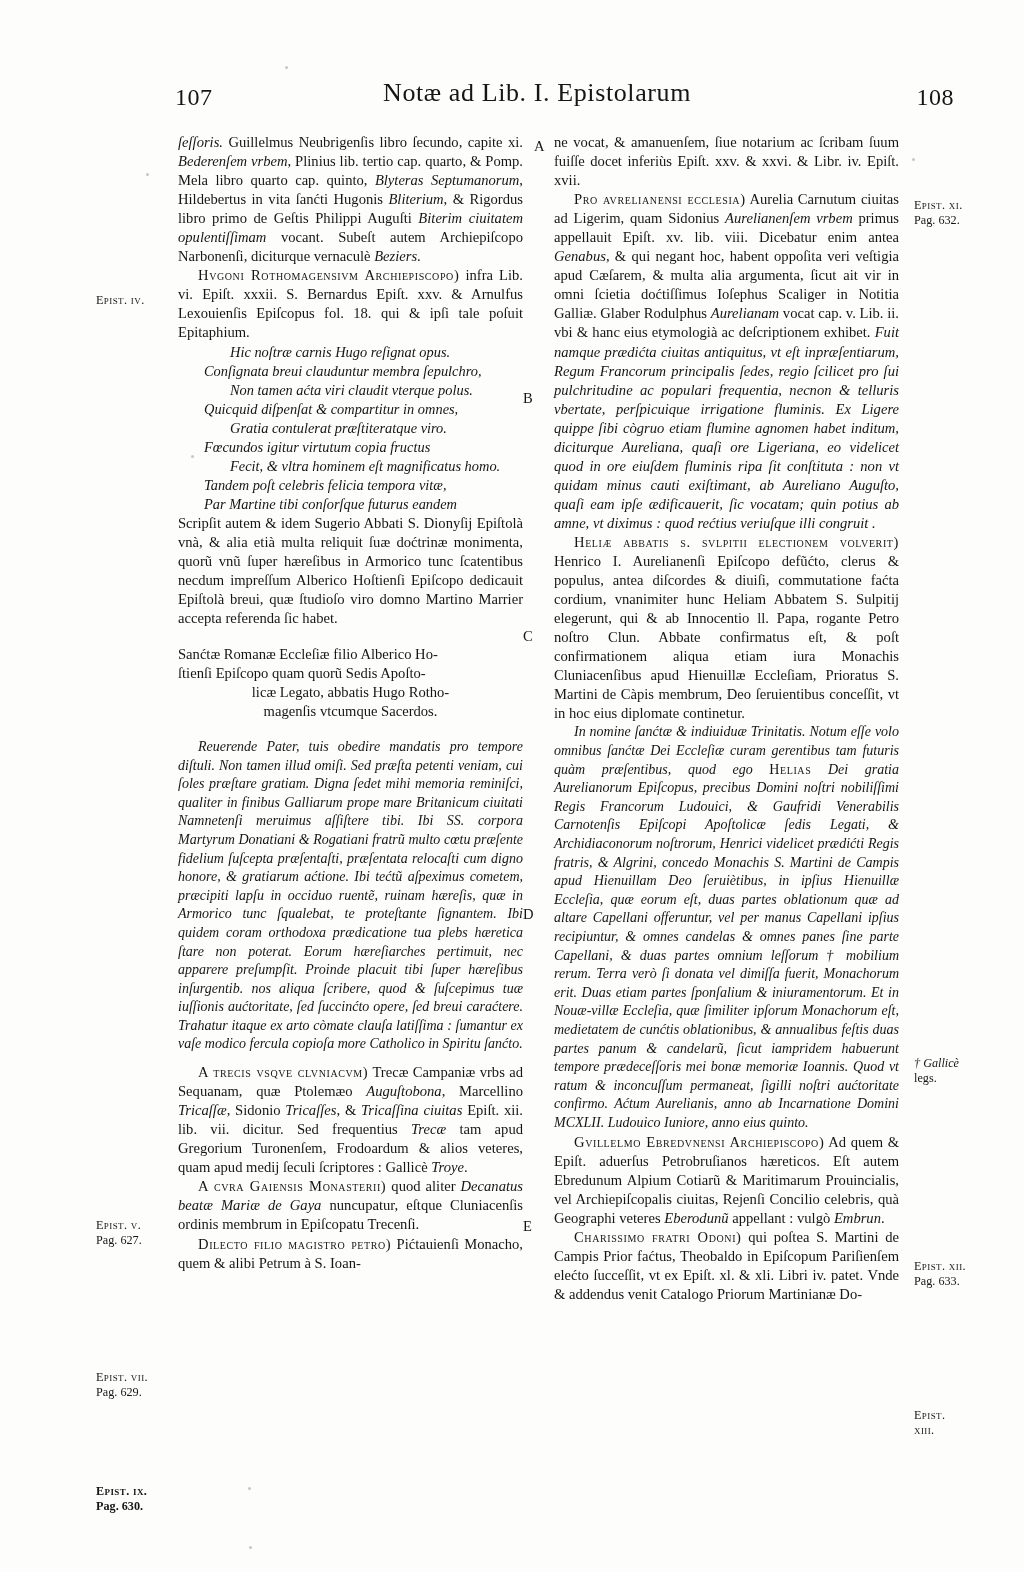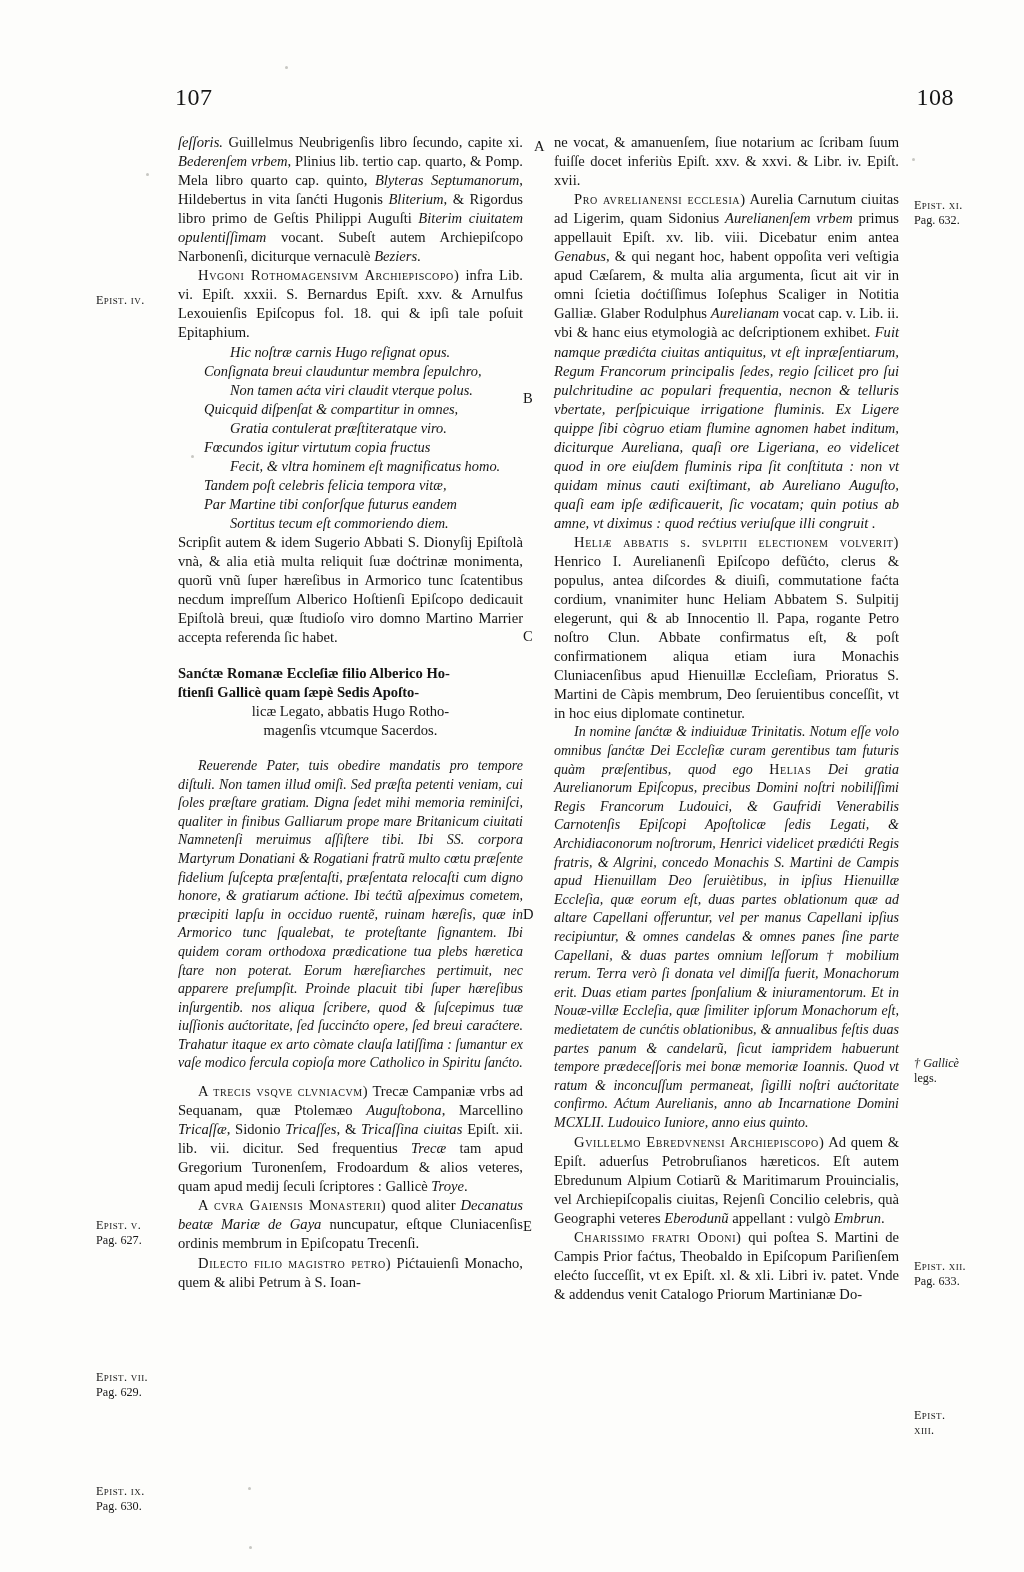--- a/index.html
+++ b/index.html
@@ -86,21 +86,21 @@
     line-height: 18.6px;
     text-align: justify;
   }
 
   
   .salutation {
     text-align: center;
     font-size: 14.6px;
     line-height: 19.05px;
   }
-  .salutation .l1 { text-align: justify; font-weight: bold; }
+  .salutation .l1 { text-align: justify; }
 
   
   .verse {
     font-style: italic;
     font-size: 14.4px;
     line-height: 19.0px;
     text-align: left;
   }
 
   
@@ -141,35 +141,36 @@
 
   <div class="speck" style="left:285px;top:66px;width:3px;height:3px;"></div>
   <div class="speck" style="left:146px;top:173px;width:3px;height:3px;"></div>
   <div class="speck" style="left:912px;top:158px;width:3px;height:3px;"></div>
   <div class="speck" style="left:249px;top:1546px;width:3px;height:3px;"></div>
   <div class="speck" style="left:248px;top:1487px;width:3px;height:3px;"></div>
   <div class="speck" style="left:191px;top:455px;width:3px;height:3px;"></div>
 
   <div class="running-head">
     <div class="folio folio-left">107</div>
+    <div class="head-title">Notæ ad Lib. I. Epistolarum</div>
     <div class="folio folio-right">108</div>
   </div>
 
   <div class="margin-note margin-left" style="top:293px;">
     <div class="sc">Epist. iv.</div>
   </div>
   <div class="margin-note margin-left" style="top:1218px;">
     <div class="sc">Epist. v.</div>
     <div>Pag. 627.</div>
   </div>
   <div class="margin-note margin-left" style="top:1370px;">
     <div class="sc">Epist. vii.</div>
     <div>Pag. 629.</div>
   </div>
-  <div class="margin-note margin-left" style="top:1484px;">
+  <div class="margin-note margin-left" style="top:1484px;font-weight:bold;">
     <div class="sc">Epist. ix.</div>
     <div>Pag. 630.</div>
   </div>
 
   <div class="margin-note margin-right" style="top:198px;">
     <div class="sc">Epist. xi.</div>
     <div>Pag. 632.</div>
   </div>
   <div class="margin-note margin-right" style="top:1056px;">
     <div class="it">† Gallicè</div>
@@ -201,30 +202,29 @@
       <div class="verse">
         <div style="padding-left:52px;">Hic noſtræ carnis Hugo reſignat opus.</div>
         <div style="padding-left:26px;">Conſignata breui clauduntur membra ſepulchro,</div>
         <div style="padding-left:52px;">Non tamen aćta viri claudit vterque polus.</div>
         <div style="padding-left:26px;">Quicquid diſpenſat &amp; compartitur in omnes,</div>
         <div style="padding-left:52px;">Gratia contulerat præſtiteratque viro.</div>
         <div style="padding-left:26px;">Fœcundos igitur virtutum copia fructus</div>
         <div style="padding-left:52px;">Fecit, &amp; vltra hominem eſt magnificatus homo.</div>
         <div style="padding-left:26px;">Tandem poſt celebris felicia tempora vitæ,</div>
         <div style="padding-left:26px;">Par Martine tibi conſorſque futurus eandem</div>
-        <div style="padding-left:52px;">Sortitus tecum eſt commoriendo diem.</div>
       </div>
 
       <p class="noind">Scripſit autem &amp; idem Sugerio Abbati S. Dionyſij Epiſtolà vnà, &amp; alia etià multa reliquit ſuæ doćtrinæ monimenta, quorũ vnũ ſuper hæreſibus in Armorico tunc ſcatentibus necdum impreſſum Alberico Hoſtienſi Epiſcopo dedicauit Epiſtolà breui, quæ ſtudioſo viro domno Martino Marrier accepta referenda ſic habet.</p>
 
       <div class="gap"></div>
 
       <div class="salutation">
         <div class="l1">Sanćtæ Romanæ Eccleſiæ filio Alberico Ho-</div>
-        <div class="l1">ſtienſi Gallicè quam ſæpè Sedis Apoſto-</div>
+        <div class="l1">ſtienſi Epiſcopo quam quorũ Sedis Apoſto-</div>
         <div>licæ Legato, abbatis Hugo Rotho-</div>
         <div>magenſis vtcumque Sacerdos.</div>
       </div>
 
       <div class="gap"></div>
 
       <p class="ital-block ind">Reuerende Pater, tuis obedire mandatis pro tempore diſtuli. Non tamen illud omiſi. Sed præſta petenti veniam, cui ſoles præſtare gratiam. Digna ſedet mihi memoria reminiſci, qualiter in finibus Galliarum prope mare Britanicum ciuitati Namnetenſi meruimus aſſiſtere tibi. Ibi SS. corpora Martyrum Donatiani &amp; Rogatiani fratrũ multo cœtu præſente fidelium ſuſcepta præſentaſti, præſentata relocaſti cum digno honore, &amp; gratiarum aćtione. Ibi tećtũ aſpeximus cometem, præcipiti lapſu in occiduo ruentẽ, ruinam hæreſis, quæ in Armorico tunc ſqualebat, te proteſtante ſignantem. Ibi quidem coram orthodoxa prædicatione tua plebs hæretica ſtare non poterat. Eorum hæreſiarches pertimuit, nec apparere preſumpſit. Proinde placuit tibi ſuper hæreſibus inſurgentib. nos aliqua ſcribere, quod &amp; ſuſcepimus tuæ iuſſionis aućtoritate, ſed ſuccinćto opere, ſed breui caraćtere. Trahatur itaque ex arto còmate clauſa latiſſima : ſumantur ex vaſe modico fercula copioſa more Catholico in Spiritu ſanćto.</p>
 
       <div class="smallgap"></div>
 

